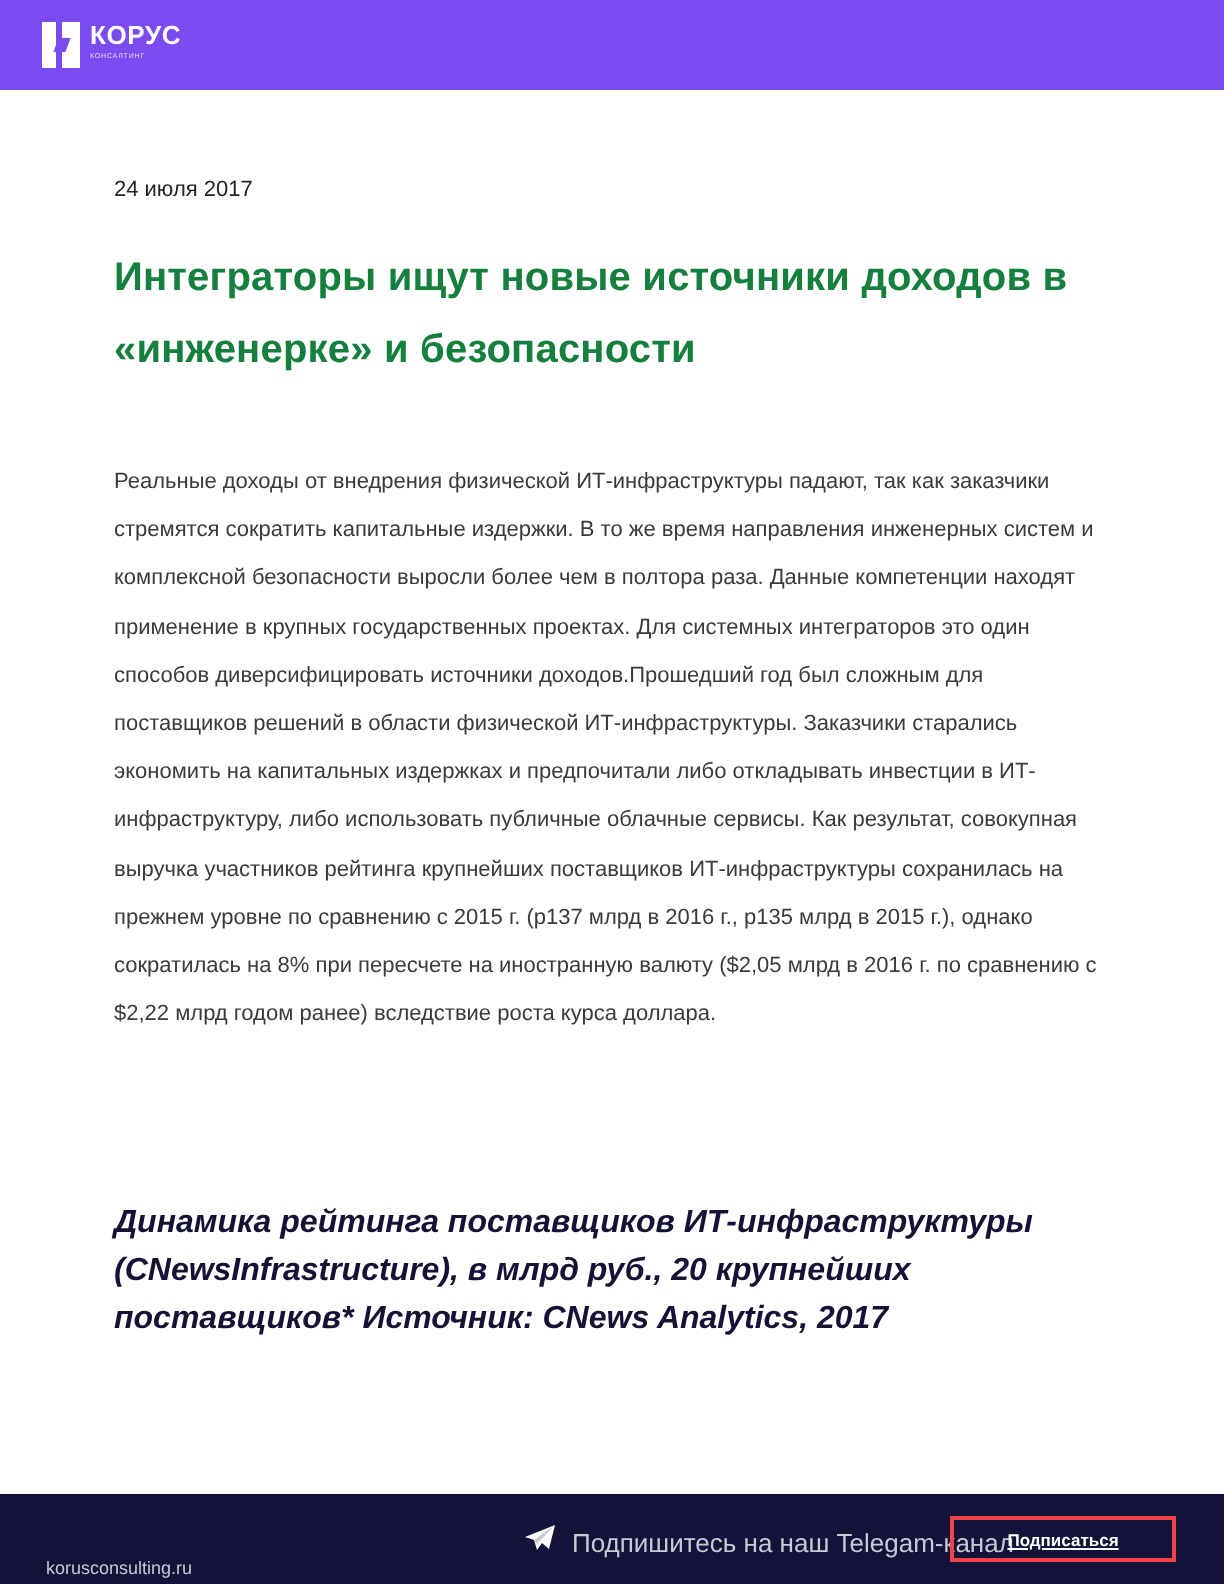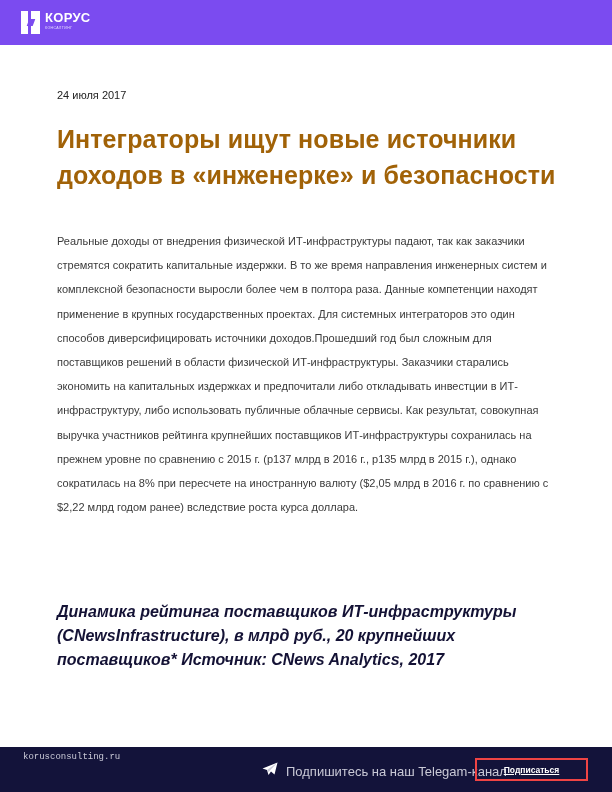--- a/index.html
+++ b/index.html
@@ -23,36 +23,36 @@
     .logo-sub { color: #e6ddff; font-size: 3.5px; letter-spacing: 0.4px; line-height: 6px; }
     .header-btn {
       position: absolute; left: 475px; top: 10px; width: 113px; height: 23px;
       border: 1px solid #ffffff; box-sizing: border-box;
       color: #fff; font-size: 8.5px; font-weight: bold;
       display: flex; align-items: center; justify-content: center; cursor: pointer;
     }
     .date { position: absolute; left: 57px; top: 79px; font-size: 11px; color: #222; margin-top: 10px; }
     .title {
       position: absolute; left: 57px; top: 121px; width: 520px;
-      font-size: 25px; font-weight: bold; line-height: 36px; color: #a16207; margin: 0;
+      font-size: 20px; font-weight: bold; line-height: 36px; color: #15803d; margin: 0;
       letter-spacing: 0.1px;
     }
     .body-text {
       position: absolute; left: 57px; top: 229px; width: 500px;
       font-size: 11px; line-height: 24.2px; color: #3a3a3a; margin: 0;
     }
     .caption {
       position: absolute; left: 57px; top: 600px; width: 480px;
       font-size: 16px; line-height: 24.2px; color: #141235; font-weight: bold; font-style: italic; margin: 0;
     }
     .footer {
       position: absolute; left: 0; top: 747px; width: 612px; height: 45px;
       background: #13133a;
     }
-    .footer-link { position: absolute; left: 23px; top: 5px; font-size: 9px; color: #c9c9d6; cursor: pointer; font-family: Liberation Mono, monospace; }
+    .footer-link { position: absolute; left: 23px; top: 32px; font-size: 9px; color: #c9c9d6; cursor: pointer; }
     .tg { position: absolute; left: 262px; top: 15px; width: 16px; height: 14px; }
     .tg-text { position: absolute; left: 286px; top: 17px; font-size: 13px; color: #c9c9d6; cursor: pointer; }
     .footer-btn {
       position: absolute; left: 475px; top: 11px; width: 113px; height: 23px;
       border: 2px solid #ef4444; box-sizing: border-box;
       color: #fff; font-size: 8.5px; font-weight: bold;
       display: flex; align-items: center; justify-content: center; cursor: pointer; text-decoration: underline;
     }
   </style>
 </head>

